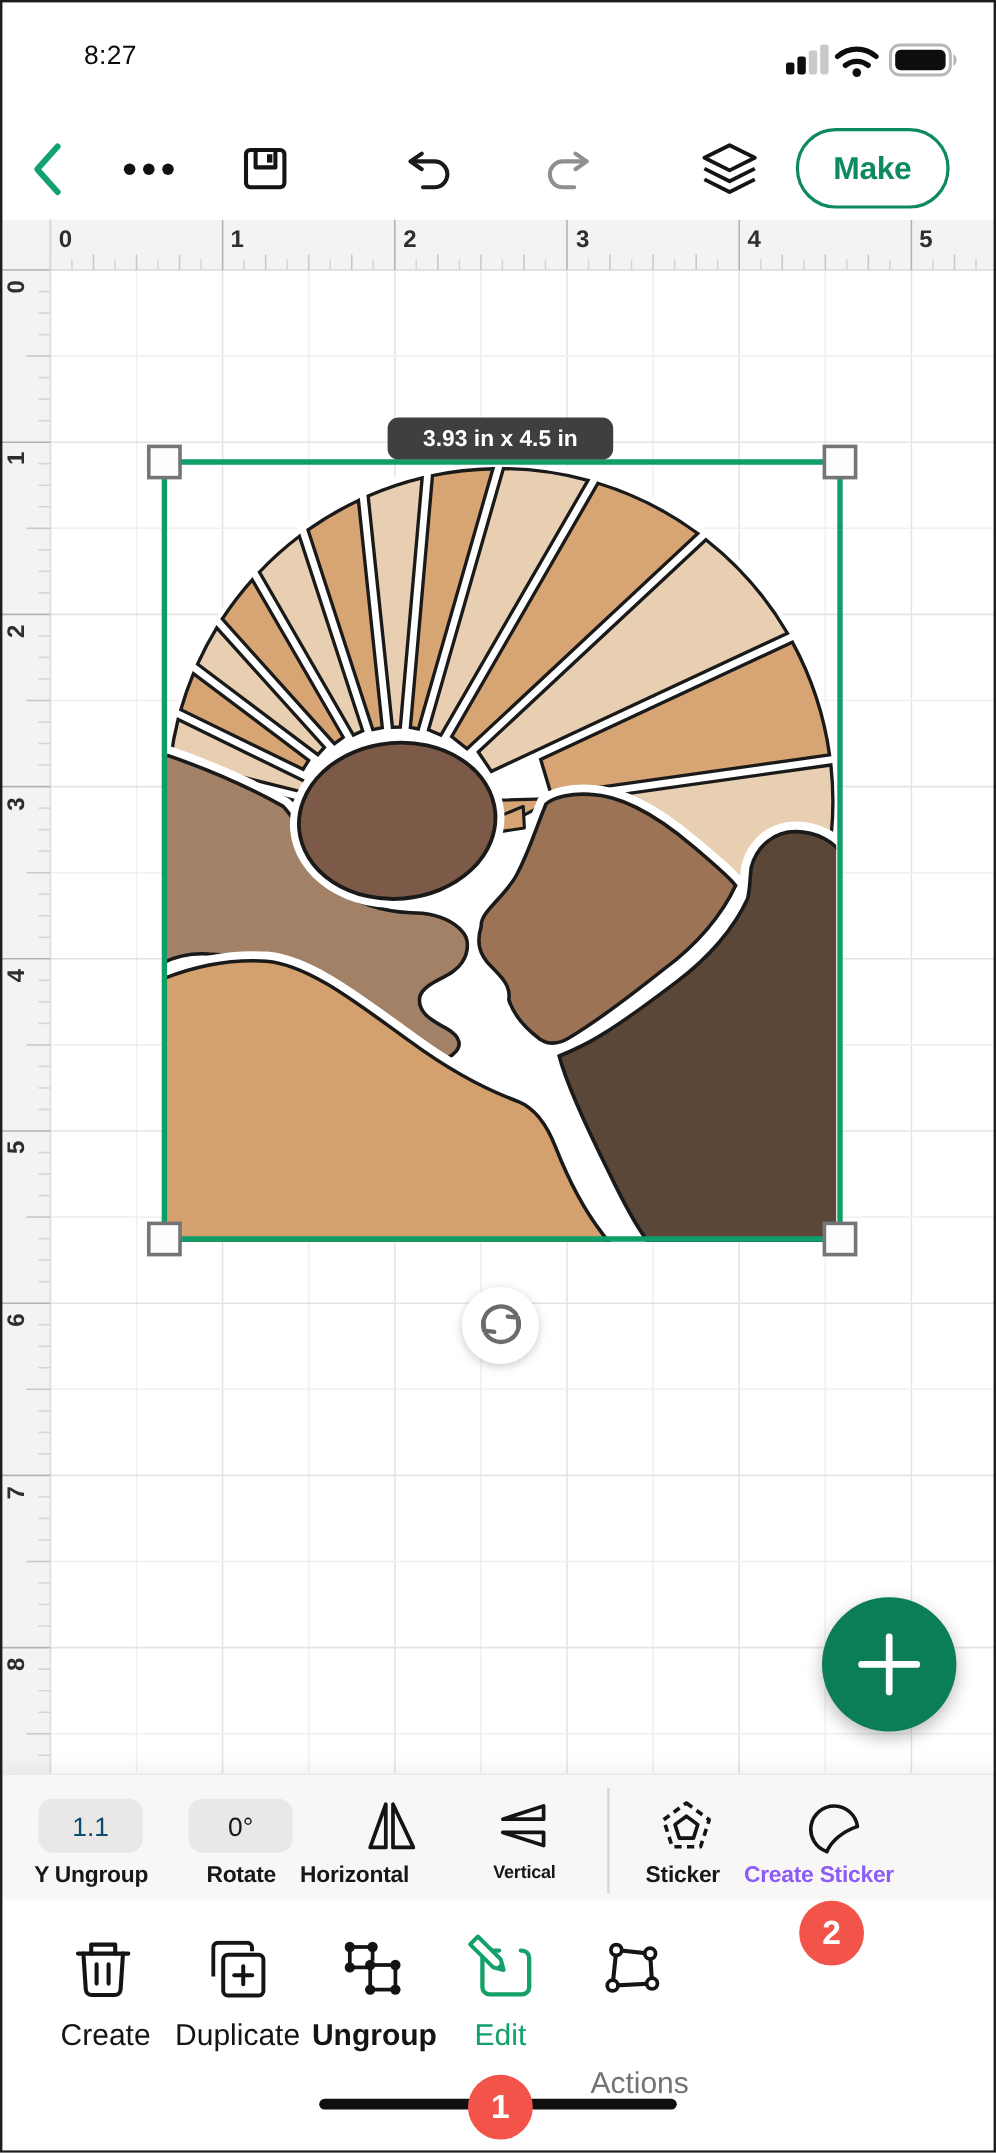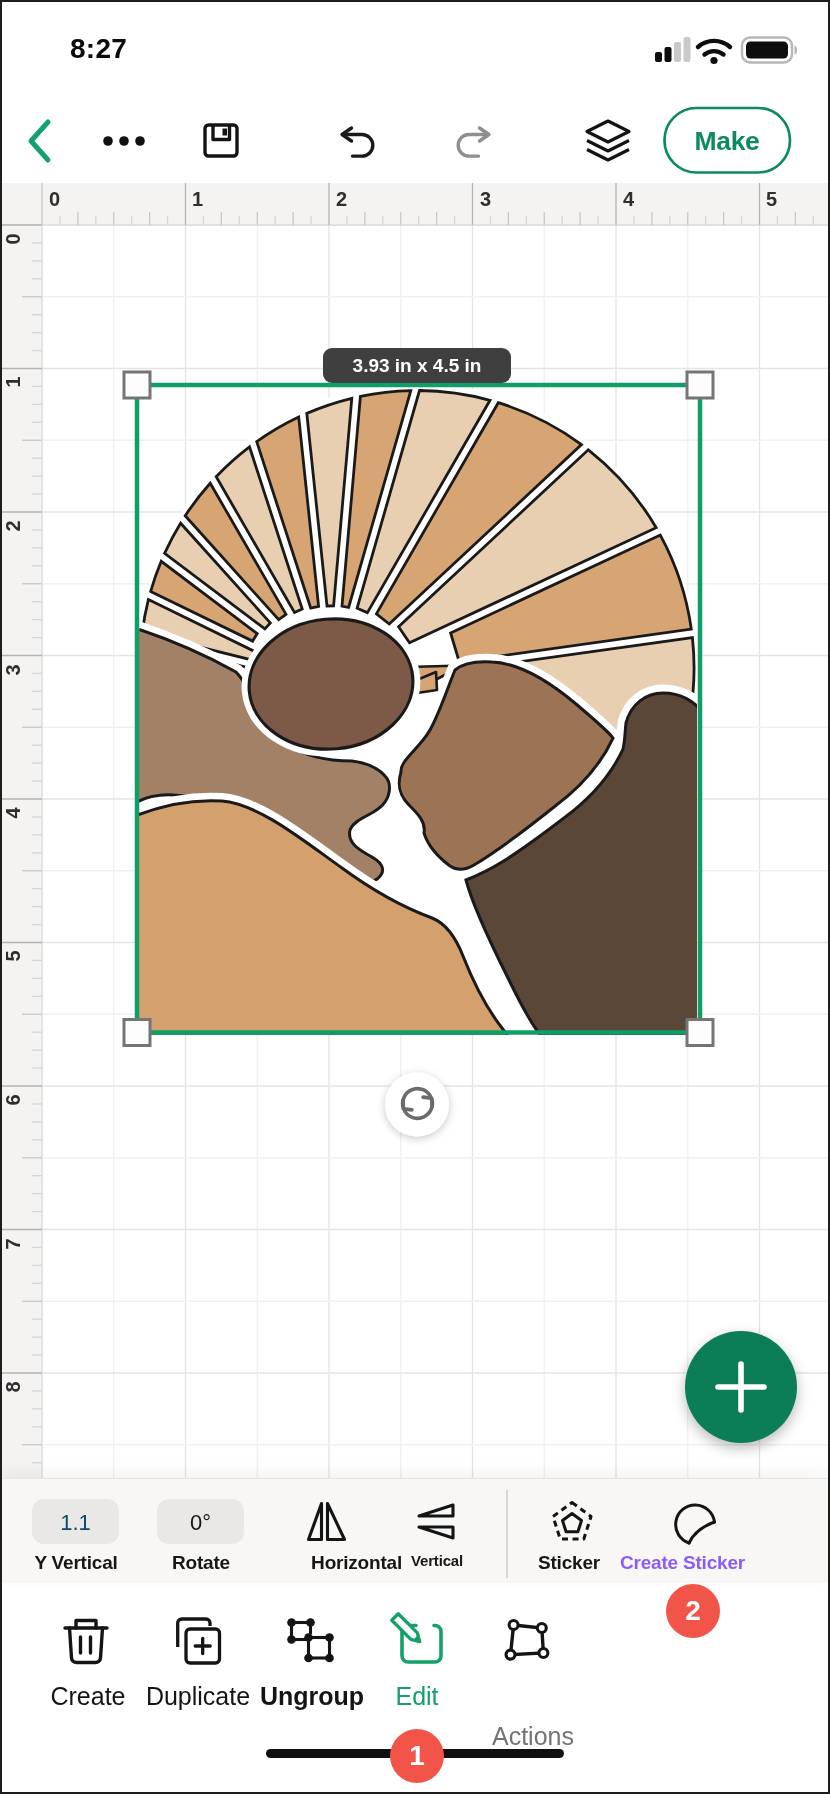--- a/index.html
+++ b/index.html
@@ -3,21 +3,21 @@
 <meta charset="utf-8">
 <style>
   * { margin:0; padding:0; box-sizing:border-box; }
   html,body { width:830px; height:1794px; background:#fff;
     font-family:"Liberation Sans", sans-serif; position:relative; overflow:hidden; }
   .abs { position:absolute; }
 </style>
 </head>
 <body>
 
-<div class="abs" style="left:70px;top:33px;font-size:28px;font-weight:700;color:#0b0b0b;letter-spacing:.3px;">8:27</div>
+<div class="abs" style="left:70px;top:33px;font-size:22px;font-weight:400;color:#0b0b0b;letter-spacing:.3px;">8:27</div>
 
 <svg class="abs" style="left:650px;top:30px" width="150" height="40" viewBox="0 0 150 40">
   <rect x="5" y="22" width="7" height="10" rx="2" fill="#0d0d0d"></rect>
   <rect x="14.5" y="17" width="7" height="15" rx="2" fill="#0d0d0d"></rect>
   <rect x="24" y="12" width="7" height="20" rx="2" fill="#c9c9cb"></rect>
   <rect x="33.5" y="7" width="7" height="25" rx="2" fill="#c9c9cb"></rect>
   <g fill="none" stroke="#0d0d0d" stroke-width="4.4" stroke-linecap="round">
     <path d="M48,17 A24,24 0 0 1 80,17"></path>
     <path d="M54.5,24.5 A15,15 0 0 1 73.5,24.5"></path>
   </g>
@@ -321,36 +321,36 @@
     <line x1="33" y1="56" x2="79" y2="56"></line>
   </g>
 </svg>
 
 <div class="abs" style="left:0;top:1478px;width:830px;height:105px;background:#f8f7f6;border-top:1px solid #e7e5e3;box-shadow:0 -6px 14px rgba(0,0,0,.05);"></div>
 
 <div class="abs" style="left:32px;top:1499px;width:87px;height:45px;border-radius:12px;background:#e9e8e6;"></div>
 
 <div class="abs" style="left:32px;top:1510px;width:87px;text-align:center;font-size:22px;color:#0c4a6e;">1.1</div>
 
-<div class="abs" style="left:0px;top:1552px;width:152px;text-align:center;font-size:19px;font-weight:700;color:#171717;letter-spacing:-.2px;">Y Vertical</div>
+<div class="abs" style="left:0px;top:1552px;width:152px;text-align:center;font-size:19px;font-weight:700;color:#171717;letter-spacing:-.2px;">Y Ungroup</div>
 
 <div class="abs" style="left:157px;top:1499px;width:87px;height:45px;border-radius:12px;background:#e9e8e6;"></div>
 
 <div class="abs" style="left:157px;top:1510px;width:87px;text-align:center;font-size:22px;color:#171717;">0°</div>
 
 <div class="abs" style="left:125px;top:1552px;width:152px;text-align:center;font-size:19px;font-weight:700;color:#171717;letter-spacing:-.2px;">Rotate</div>
 
 <svg class="abs" style="left:306px;top:1500px" width="40" height="42" viewBox="0 0 40 42">
   <g fill="none" stroke="#141414" stroke-width="3.1" stroke-linejoin="round">
     <path d="M15.5,3.5 L15.5,39.5 L2.5,39.5 Z"></path>
     <path d="M21.5,3.5 L21.5,39.5 L38.5,39.5 Z"></path>
   </g>
 </svg>
 
-<div class="abs" style="left:250px;top:1552px;width:152px;text-align:right;font-size:19px;font-weight:700;color:#171717;letter-spacing:-.2px;">Horizontal</div>
+<div class="abs" style="left:250px;top:1552px;width:152px;text-align:left;font-size:19px;font-weight:700;color:#171717;letter-spacing:-.2px;">Horizontal</div>
 
 <svg class="abs" style="left:417px;top:1503px" width="38" height="38" viewBox="0 0 38 38">
   <g fill="none" stroke="#141414" stroke-width="3.1" stroke-linejoin="round">
     <path d="M2,13 L36,2 L36,13 Z"></path>
     <path d="M2,24 L36,24 L36,35 Z"></path>
   </g>
 </svg>
 
 <div class="abs" style="left:361px;top:1552px;width:152px;text-align:center;font-size:15px;font-weight:700;color:#171717;letter-spacing:-.2px;">Vertical</div>
 

